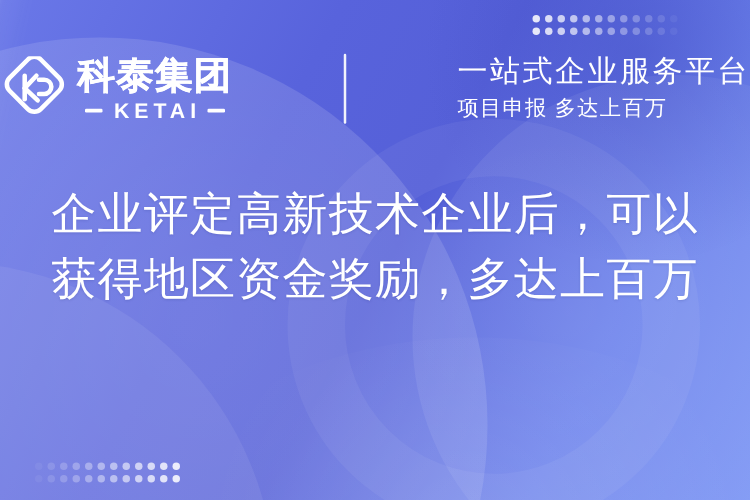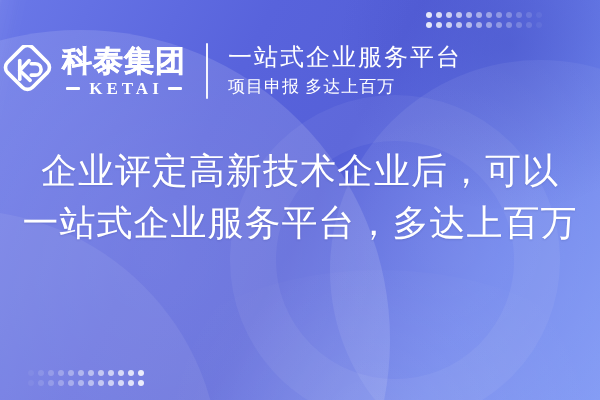--- a/index.html
+++ b/index.html
@@ -127,23 +127,22 @@
 
   
   .header {
     position: absolute;
     left: 0;
     right: 0;
     top: 32px;
     height: 78px;
     display: flex;
     align-items: center;
-    justify-content: flex-start;
+    justify-content: space-between;
     gap: 0;
-    font-family: Liberation Serif, serif;
   }
 
   .brand {
     display: flex;
     align-items: center;
     gap: 10px;
   }
   .brand-mark { width: 52px; height: 52px; display: block; flex: 0 0 auto; }
   .brand-words {
     display: flex;
@@ -339,16 +338,16 @@
     <div class="divider"></div>
 
     <div class="slogan">
       <div class="slogan-main">一站式企业服务平台</div>
       <div class="slogan-sub">项目申报 多达上百万</div>
     </div>
   </div>
 
   <div class="headline">
     <div class="headline-line">企业评定高新技术企业后，可以</div>
-    <div class="headline-line">一站式企业服务平台，多达上百万</div>
+    <div class="headline-line">获得地区资金奖励，多达上百万</div>
   </div>
 
 </div>
 
 </body></html>

